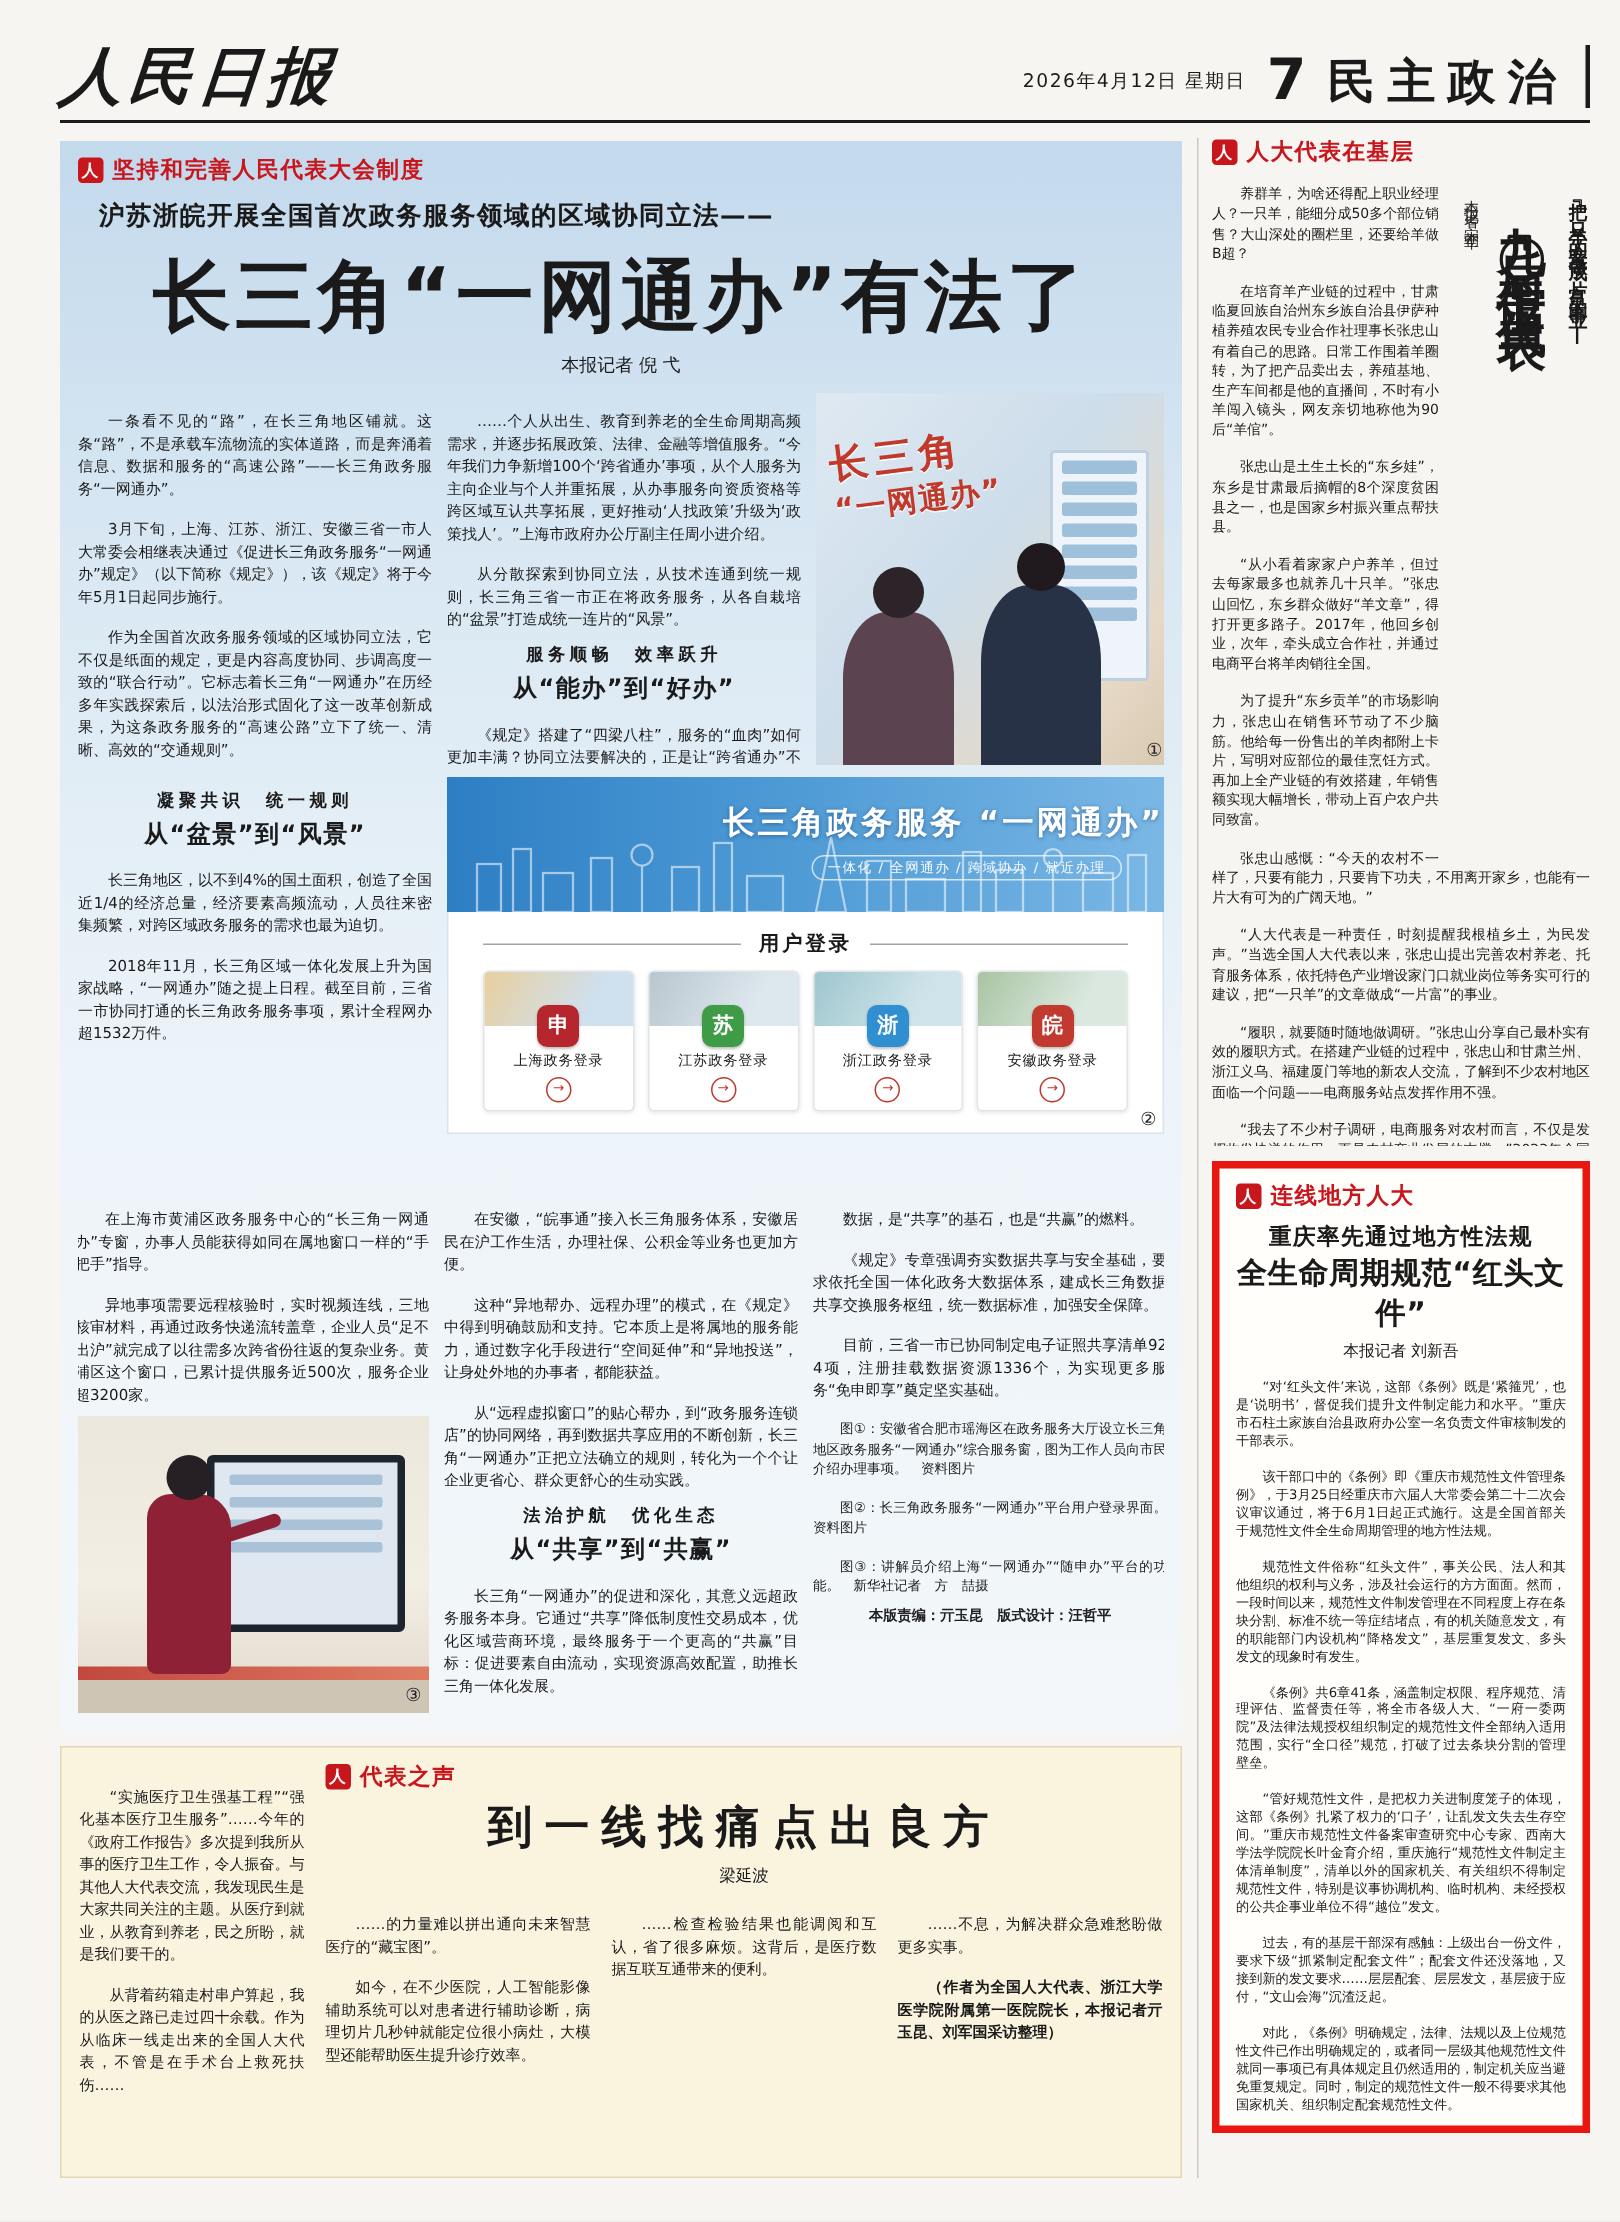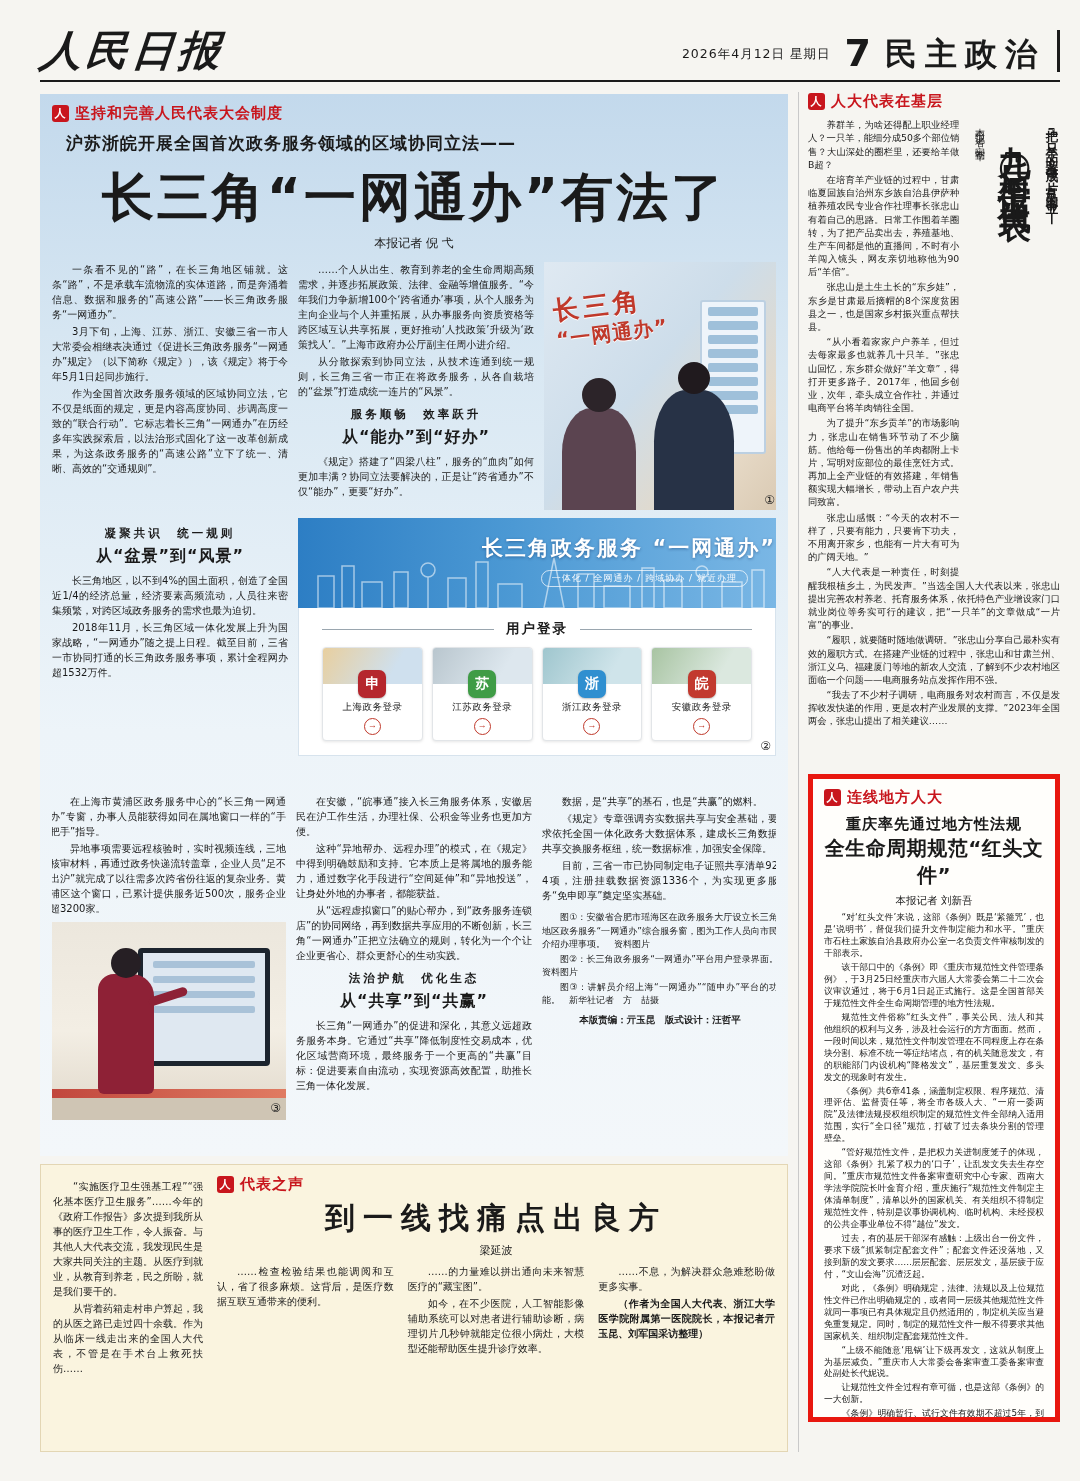--- a/index.html
+++ b/index.html
@@ -30,21 +30,21 @@
            padding:10px 12px;height:1062px;box-sizing:border-box;overflow:hidden;margin-top:2px;}
   .overline{font-size:17px;font-weight:700;margin:9px 0 0 14px;letter-spacing:1px;}
   .bighead{font-size:52px;font-weight:900;text-align:center;letter-spacing:3px;margin:8px 0 2px;}
   .byline{text-align:center;font-family:"DejaVu Serif",serif;font-size:12px;margin:2px 0 10px;}
   .bandA,.bandB,.bandC{display:flex;gap:10px;}
   .bandA{height:248px;overflow:hidden;}
   .bandB{height:268px;margin-top:8px;overflow:hidden;}
   .bandC{height:420px;margin-top:8px;overflow:hidden;justify-content:center;}
   .txtcol{width:236px;flex:0 0 236px;font-size:10px;line-height:1.5;text-align:justify;
           word-break:break-all;}
-  .para{text-indent:2em;margin:0 0 2px;}
+  .para{text-indent:2em;margin:12px 0 2px;}
   .sub{text-align:center;margin:7px 0 5px;}
   .s1{font-size:11.5px;font-weight:bold;font-family:"DejaVu Serif",serif;letter-spacing:3px;}
   .s2{font-size:16px;font-weight:900;letter-spacing:1px;margin-top:2px;}
   
   .photo1{width:236px;flex:0 0 236px;height:248px;position:relative;overflow:hidden;
           background:linear-gradient(130deg,#dfe9f2 0%,#cdddea 45%,#e6d9c6 80%,#d9c9b2 100%);}
   .p1banner{position:absolute;left:10px;top:26px;color:#c0392b;font-weight:900;
             transform:rotate(-7deg);line-height:1.25;text-shadow:0 1px 0 #fff;}
   .p1banner .l1{font-size:26px;letter-spacing:4px;}
   .p1banner .l2{font-size:20px;letter-spacing:1px;}
@@ -62,21 +62,21 @@
   
   .infog{width:478px;flex:0 0 478px;height:238px;background:#fff;position:relative;
          box-shadow:0 0 0 1px #d7e3ed inset;}
   .ibanner{height:90px;background:linear-gradient(90deg,#2d7ec4 0%,#4c99d4 45%,#7ab7e5 100%);
            position:relative;color:#fff;overflow:hidden;}
   .ibtitle{position:absolute;right:0;top:16px;font-size:21px;font-weight:900;letter-spacing:2px;
            text-shadow:0 1px 3px rgba(10,40,90,.45);}
   .ibtag{position:absolute;right:28px;top:52px;font-size:9px;letter-spacing:1px;
          border:1px solid rgba(255,255,255,.75);border-radius:9px;padding:1px 10px;opacity:.95;}
   .skyline{position:absolute;left:0;bottom:0;opacity:.55;}
-  .loginwrap{padding:12px 24px 0;font-family:Liberation Mono, monospace;}
+  .loginwrap{padding:12px 24px 0;}
   .logintitle{display:flex;align-items:center;gap:12px;}
   .logintitle .hl{flex:1;height:1px;background:#9aa6af;}
   .logintitle .t{font-size:13.5px;font-weight:800;letter-spacing:2px;}
   .cardrow{display:flex;gap:9px;margin-top:9px;justify-content:center;}
   .card{width:102px;background:#fff;border:1px solid #e2e5e8;border-radius:4px;
         box-shadow:0 1px 3px rgba(0,0,0,.10);padding-bottom:5px;text-align:center;}
   .cpic{height:36px;border-radius:3px 3px 0 0;}
   .card:nth-child(1) .cpic{background:linear-gradient(120deg,#e8cf9f,#cfe0ee 70%);}
   .card:nth-child(2) .cpic{background:linear-gradient(120deg,#b9c6ce,#dde7ee 70%);}
   .card:nth-child(3) .cpic{background:linear-gradient(120deg,#9fc6ce,#cfe4ea 70%);}
@@ -319,25 +319,25 @@
         </div>
         <div class="vmain">
           <div class="kick">
             <span class="kbox">人</span>
             <span>代表之声</span>
           </div>
           <div class="vhd">到一线找痛点出良方</div>
           <div class="vbl">梁延波</div>
           <div class="vcols">
             <div class="vcol">
-              <p class="para">……检查检验结果也能调阅和互认，省了很多麻烦。这背后，是医疗数据互联互通带来的便利。</p>
-            </div>
-            <div class="vcol">
               <p class="para">……的力量难以拼出通向未来智慧医疗的“藏宝图”。</p>
               <p class="para">如今，在不少医院，人工智能影像辅助系统可以对患者进行辅助诊断，病理切片几秒钟就能定位很小病灶，大模型还能帮助医生提升诊疗效率。</p>
+            </div>
+            <div class="vcol">
+              <p class="para">……检查检验结果也能调阅和互认，省了很多麻烦。这背后，是医疗数据互联互通带来的便利。</p>
             </div>
             <div class="vcol">
               <p class="para">……不息，为解决群众急难愁盼做更多实事。</p>
               <p class="para author">（作者为全国人大代表、浙江大学医学院附属第一医院院长，本报记者亓玉昆、刘军国采访整理）</p>
             </div>
           </div>
         </div>
       </div>
     </div>
 

